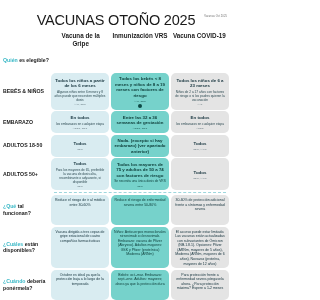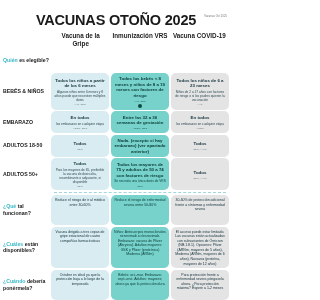--- a/index.html
+++ b/index.html
@@ -11,21 +11,21 @@
   }
   .page { position: relative; width: 232px; height: 300px; padding: 0; }
 
   .datestamp {
     position: absolute; top: 3px; right: 5px;
     font-size: 2.6px; color: #6b6b6b; letter-spacing: .1px;
   }
 
   .title {
     text-align: center;
-    font-size: 14.5px; font-weight: bold; color: #1a1a1a;
+    font-size: 14.5px; font-weight: normal; color: #1a1a1a;
     letter-spacing: -0.2px;
     margin-top: 12px;
   }
 
   .colheads {
     display: flex; align-items: flex-start;
     margin-top: 4px; padding: 0 3px;
   }
   .ch-spacer { width: 48px; flex: none; }
   .ch {

